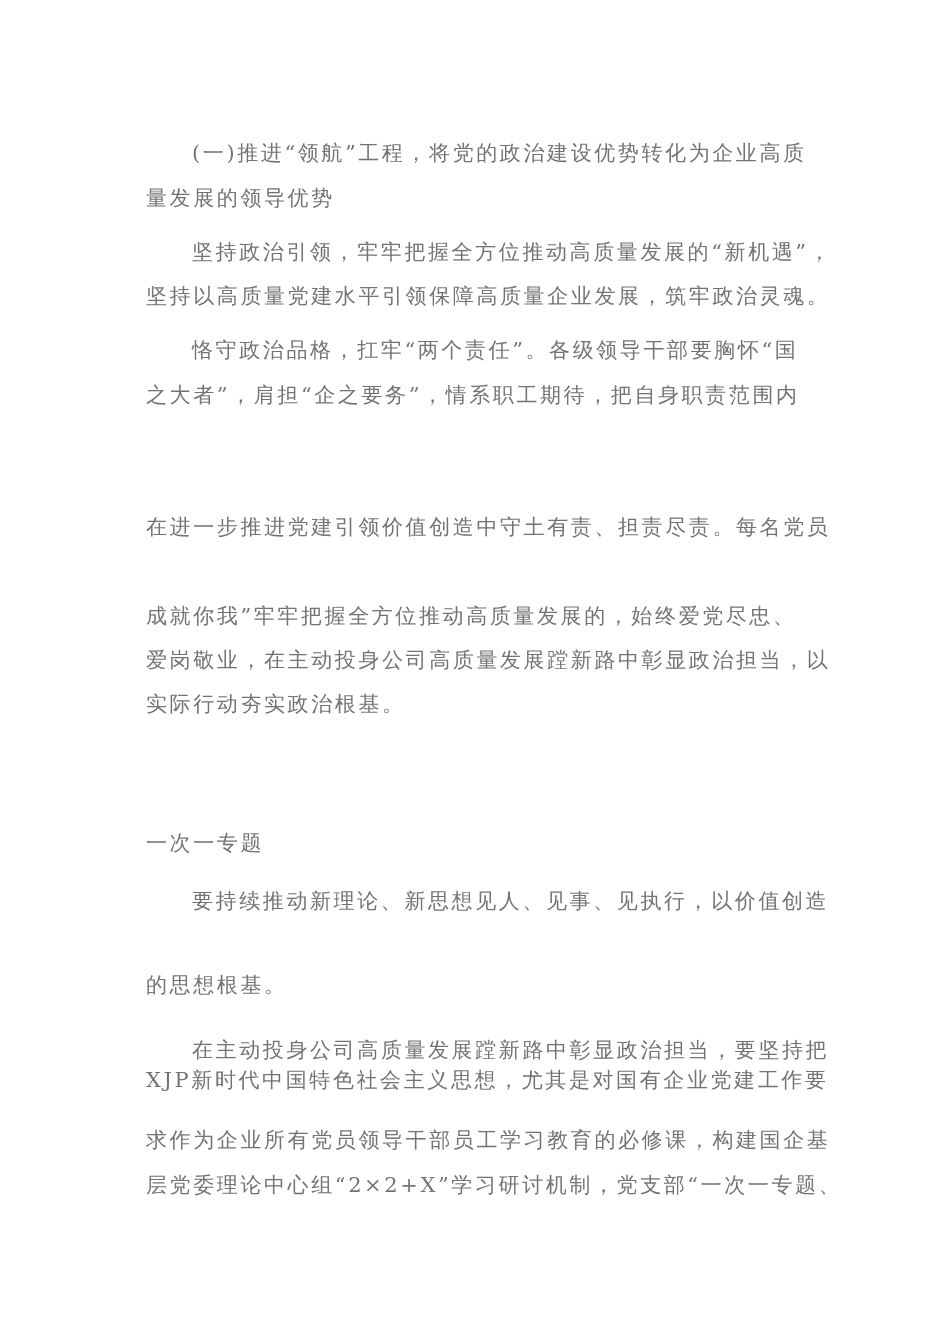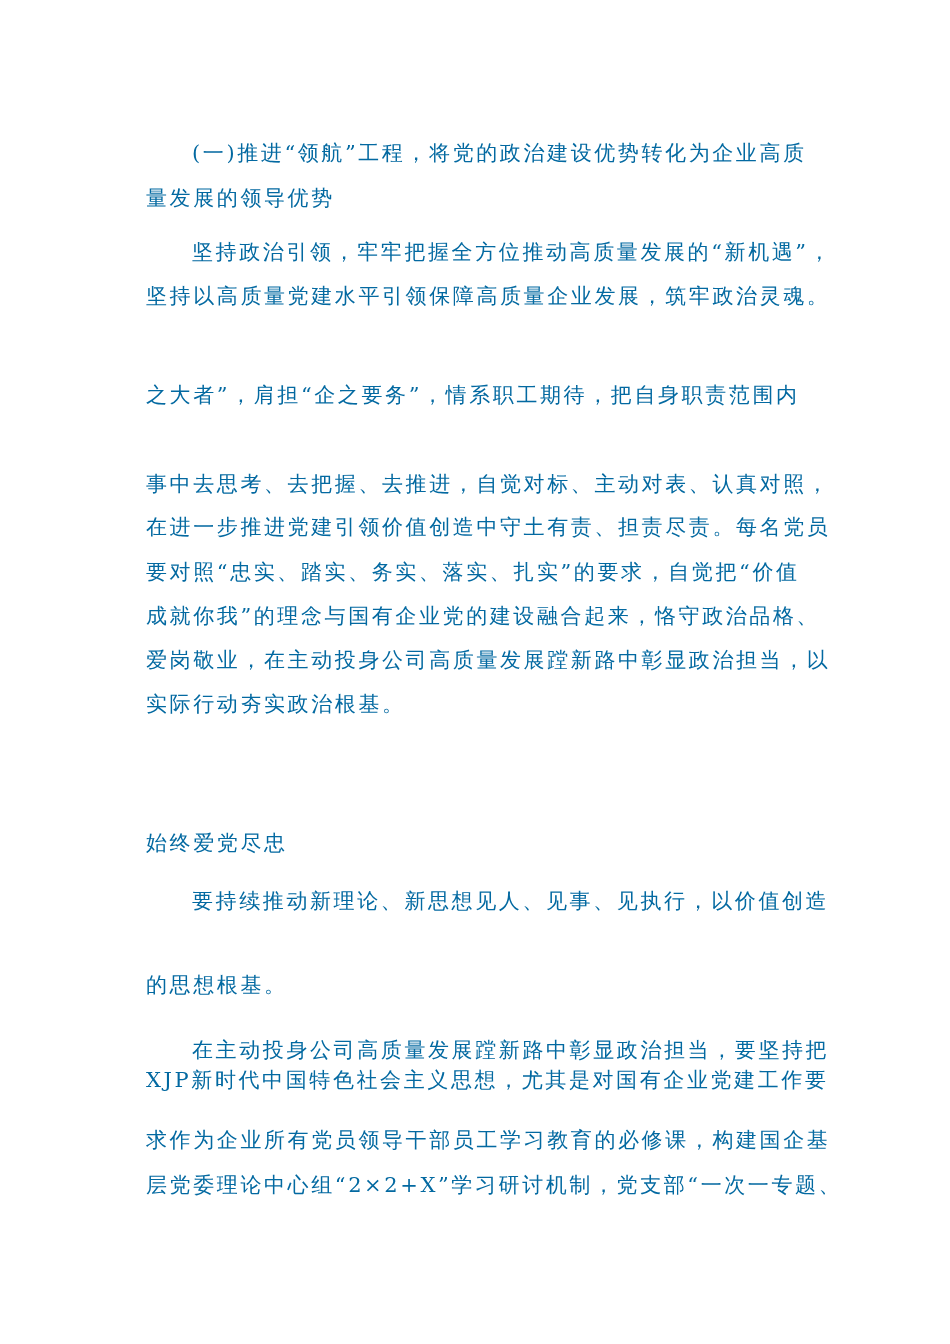--- a/index.html
+++ b/index.html
@@ -8,45 +8,44 @@
     position: absolute; left: 0; top: 0; width: 950px; height: 1344px;
     background: #ffffff;
   }
   .line {
     position: absolute;
     left: 146px;
     height: 30px;
     line-height: 30px;
     font-family: "DejaVu Serif", "Liberation Serif", serif;
     font-size: 21px;
-    color: #0369a1;
+    color: #737373;
     white-space: nowrap;
     letter-spacing: 2.6px;
   }
   .line.indent { left: 192px; }
 </style>
 </head>
 <body>
 
 <div class="page">
   <div class="line indent" style="top:138px">(一)推进“领航”工程，将党的政治建设优势转化为企业高质</div>
   <div class="line" style="top:183px">量发展的领导优势</div>
 
   <div class="line indent" style="top:237px">坚持政治引领，牢牢把握全方位推动高质量发展的“新机遇”，</div>
   <div class="line" style="top:281px">坚持以高质量党建水平引领保障高质量企业发展，筑牢政治灵魂。</div>
 
+  <div class="line indent" style="top:335px">恪守政治品格，扛牢“两个责任”。各级领导干部要胸怀“国</div>
   <div class="line" style="top:380px">之大者”，肩担“企之要务”，情系职工期待，把自身职责范围内</div>
-  <div class="line" style="top:469px">事中去思考、去把握、去推进，自觉对标、主动对表、认真对照，</div>
   <div class="line" style="top:512px">在进一步推进党建引领价值创造中守土有责、担责尽责。每名党员</div>
-  <div class="line" style="top:557px">要对照“忠实、踏实、务实、落实、扎实”的要求，自觉把“价值</div>
-  <div class="line" style="top:601px">成就你我”的理念与国有企业党的建设融合起来，恪守政治品格、</div>
+  <div class="line" style="top:601px">成就你我”牢牢把握全方位推动高质量发展的，始终爱党尽忠、</div>
   <div class="line" style="top:689px">实际行动夯实政治根基。</div>
   <div class="line" style="top:645px">爱岗敬业，在主动投身公司高质量发展蹚新路中彰显政治担当，以</div>
 
-  <div class="line" style="top:828px">始终爱党尽忠</div>
+  <div class="line" style="top:828px">一次一专题</div>
 
   <div class="line indent" style="top:886px">要持续推动新理论、新思想见人、见事、见执行，以价值创造</div>
   <div class="line" style="top:970px">的思想根基。</div>
 
   <div class="line indent" style="top:1035px">在主动投身公司高质量发展蹚新路中彰显政治担当，要坚持把</div>
   <div class="line" style="top:1065px">XJP新时代中国特色社会主义思想，尤其是对国有企业党建工作要</div>
   <div class="line" style="top:1125px">求作为企业所有党员领导干部员工学习教育的必修课，构建国企基</div>
   <div class="line" style="top:1170px">层党委理论中心组“2×2+X”学习研讨机制，党支部“一次一专题、</div>
 </div>
 

